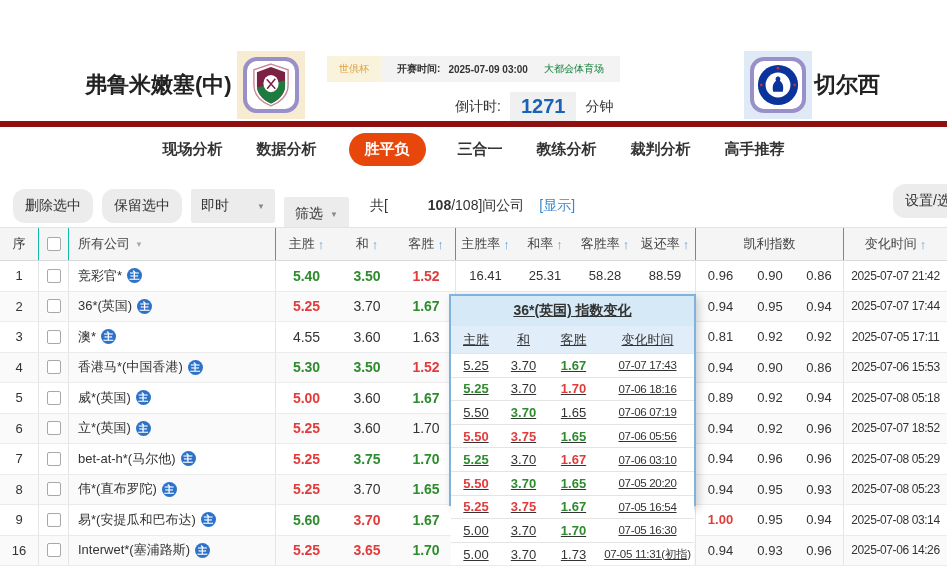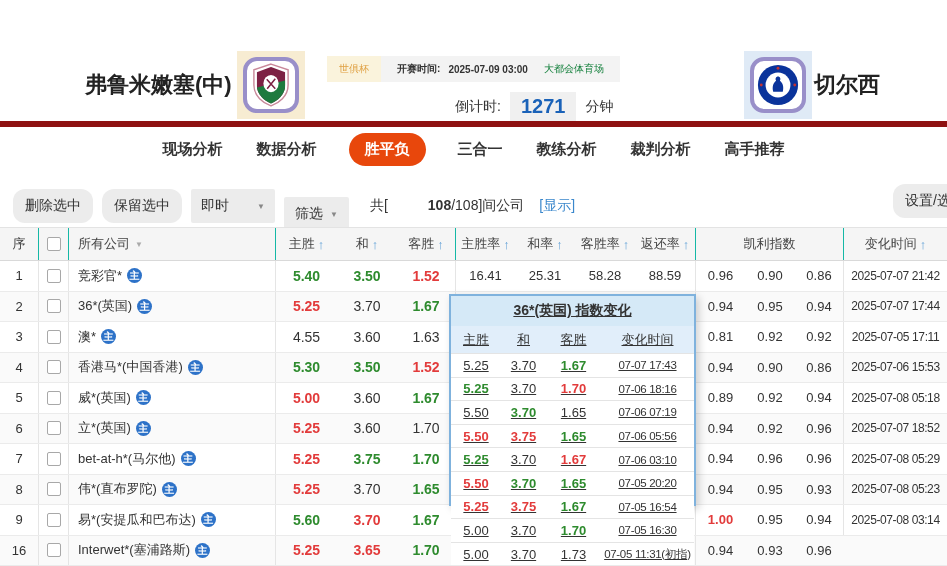--- a/index.html
+++ b/index.html
@@ -403,20 +403,21 @@
           <div class="td odds-f bl cr">5.25</div>
           <div class="td odds-f cr">3.65</div>
           <div class="td odds-f cg">1.70</div>
           <div class="td bl"></div>
           <div class="td"></div>
           <div class="td"></div>
           <div class="td"></div>
           <div class="td bl">0.94</div>
           <div class="td">0.93</div>
           <div class="td">0.96</div>
+          <div class="td td-time bl">2025-07-06 14:26</div>
         </div>
       </div>
   </div>
 
   <div class="popup">
     <div class="popup-title">36*(英国) 指数变化</div>
     <div class="popup-head">
       <div>主胜</div>
       <div>和</div>
       <div>客胜</div>

